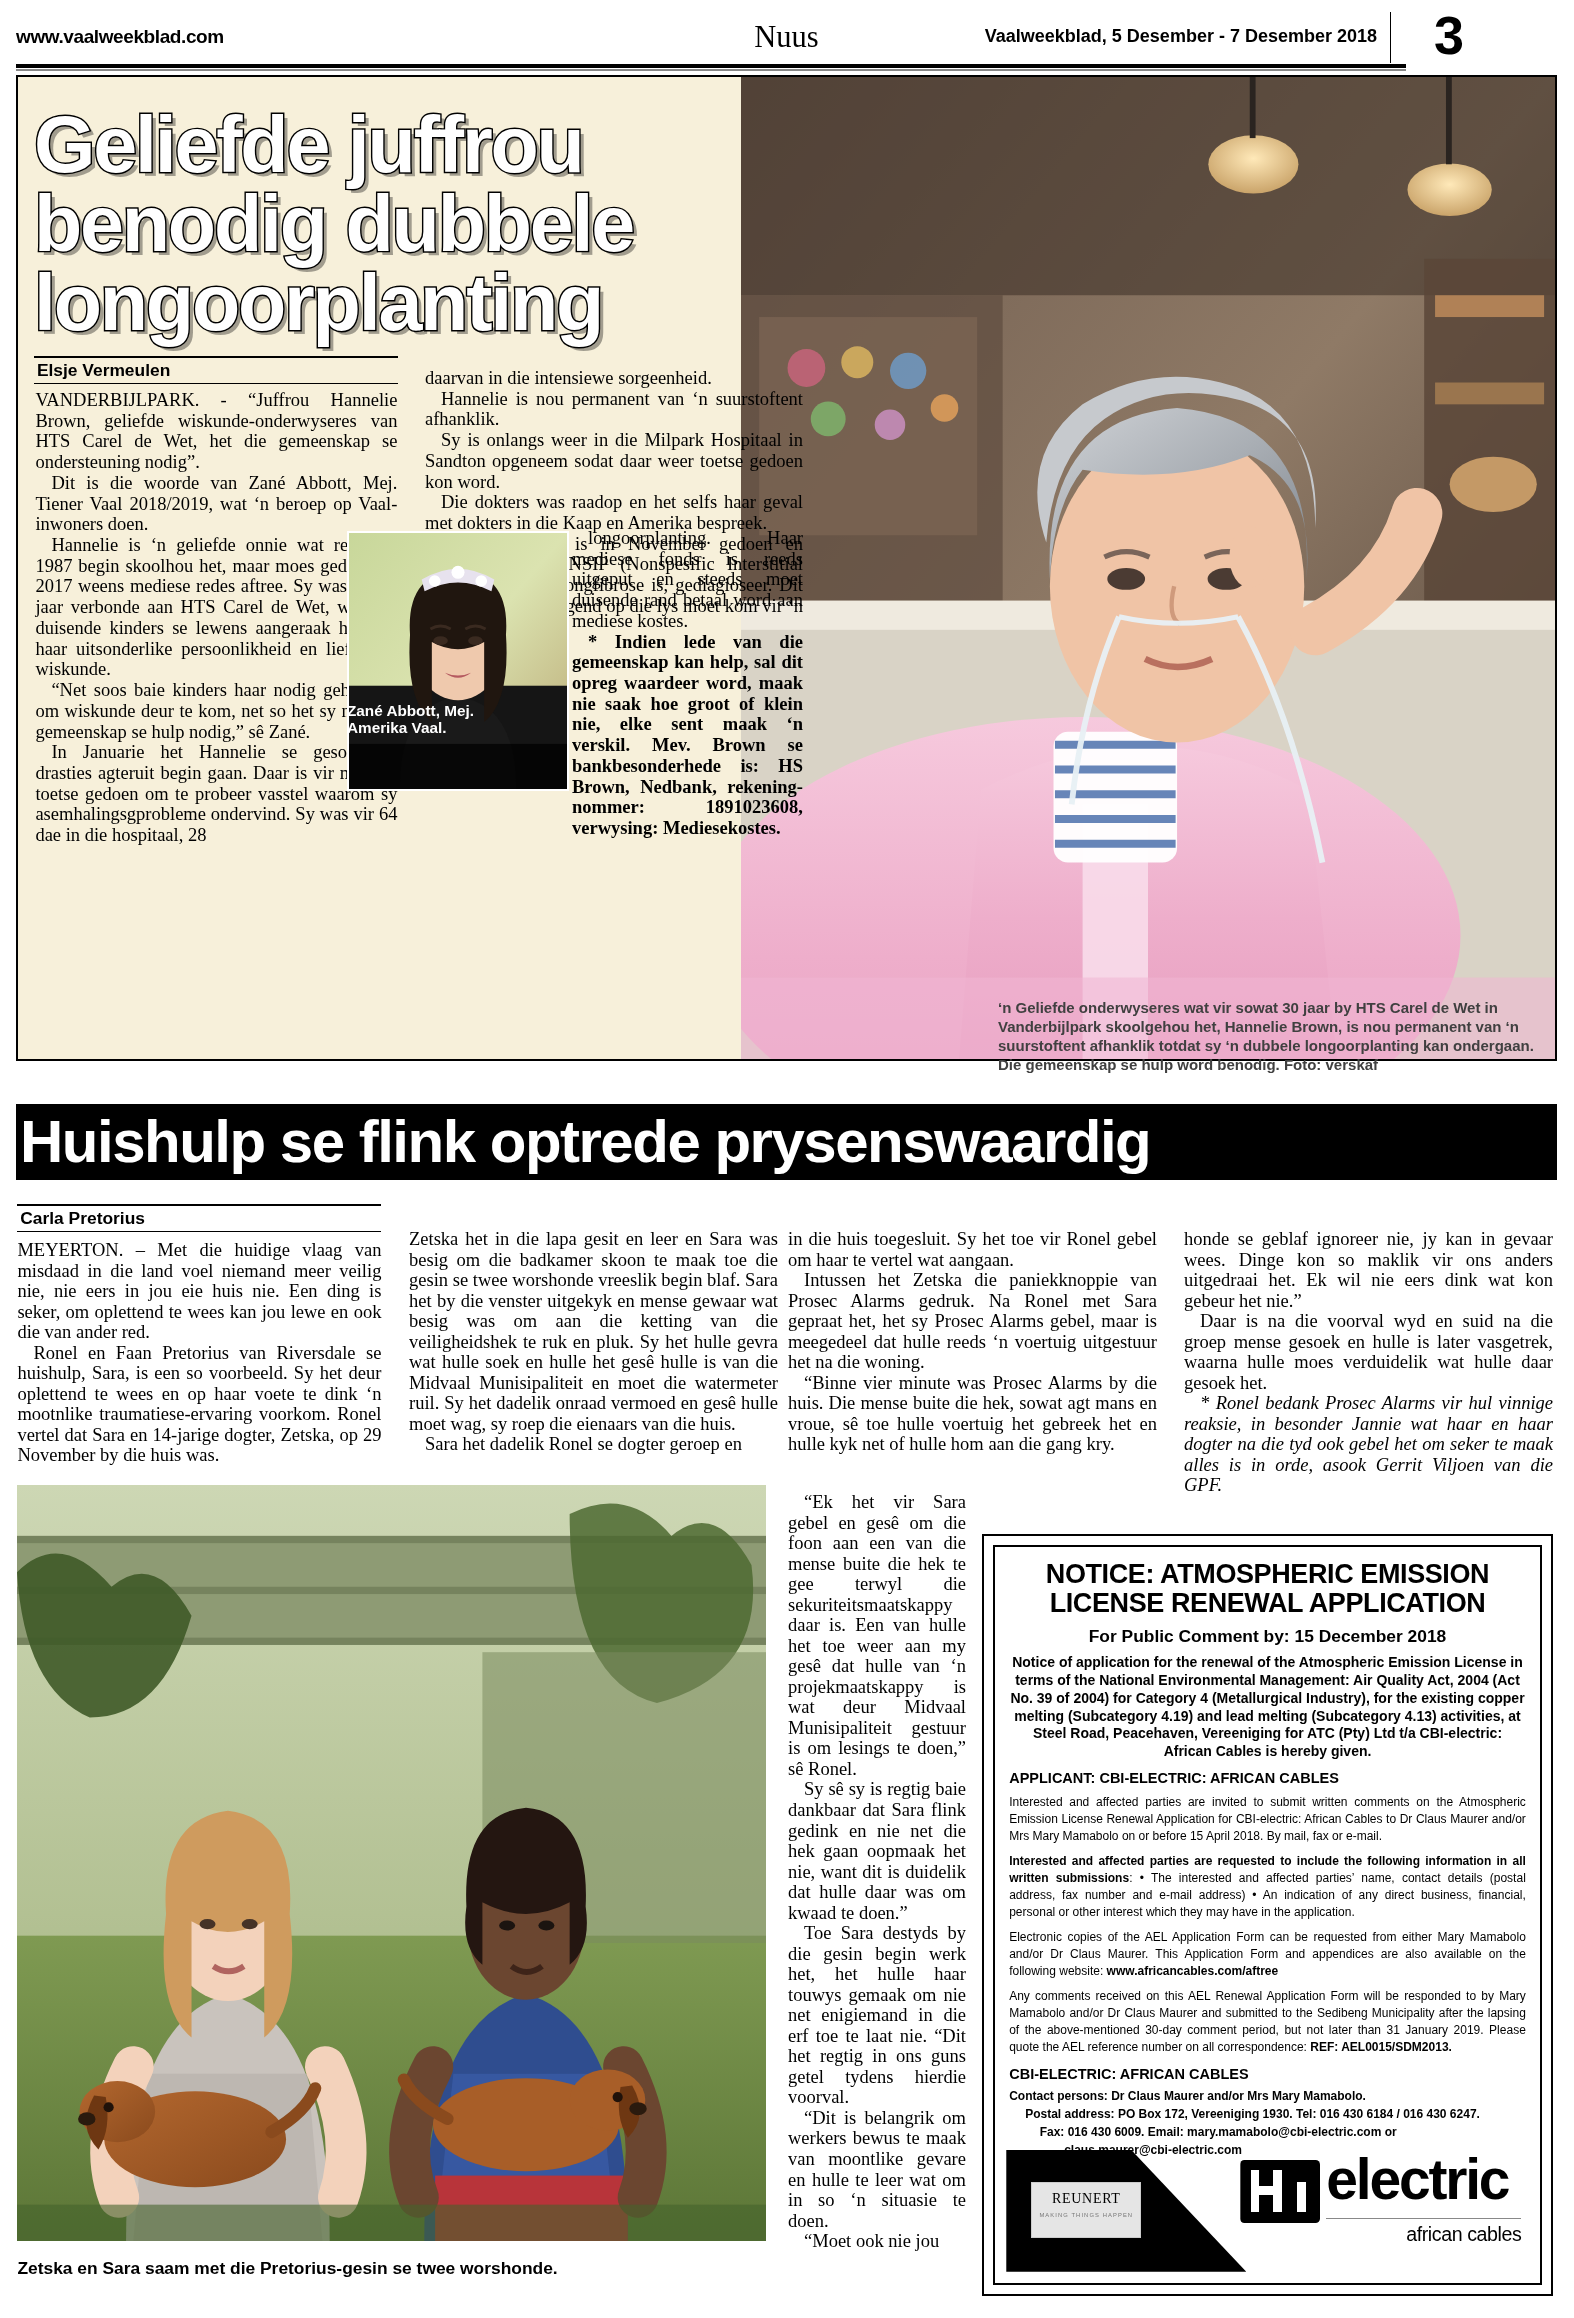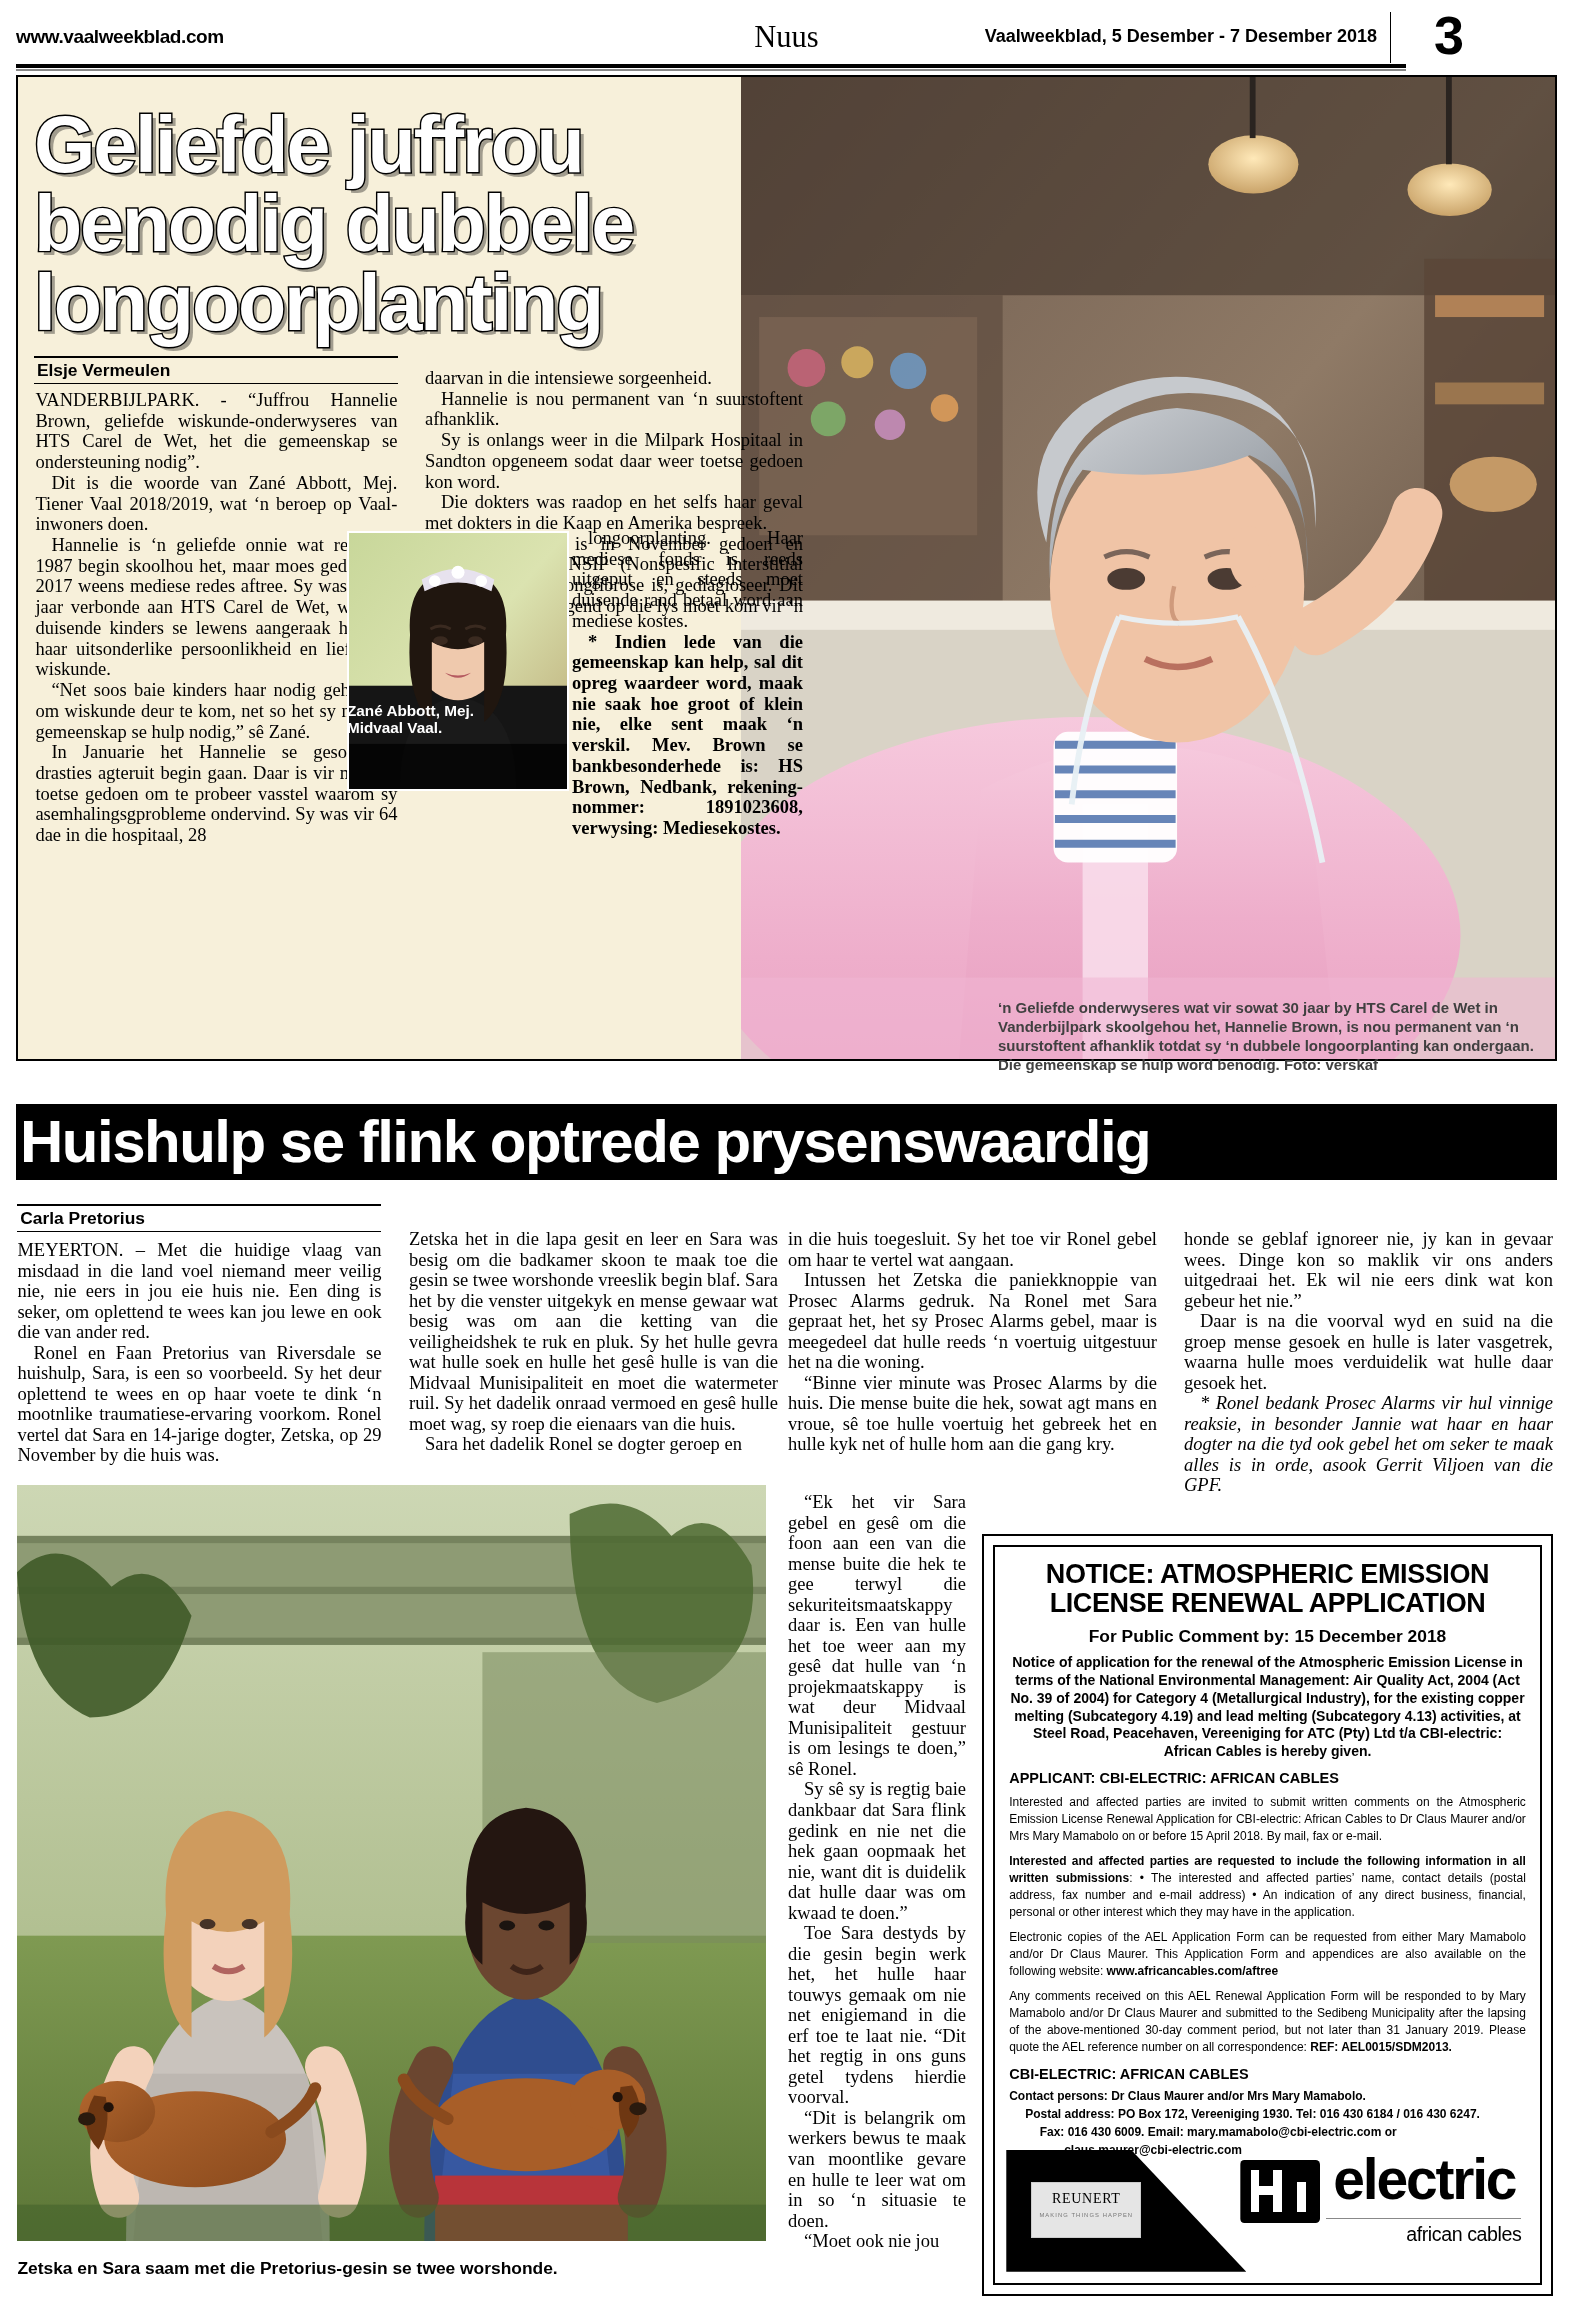--- a/index.html
+++ b/index.html
@@ -84,21 +84,21 @@
   .ad-logos{position:absolute;left:11.6px;bottom:11.6px;right:11.6px;height:122px;}
   .reunert-wedge{position:absolute;left:0;top:0;width:240px;height:122px;background:#000;
      clip-path:polygon(0 0,52% 0,100% 100%,0 100%);}
   .reunert-box{position:absolute;left:25px;top:32px;width:108px;height:54px;background:#e5e5e5;border:0.7px solid #ccc;}
   .reunert-txt{position:absolute;left:0;right:0;top:8.7px;text-align:center;font-family:"Liberation Serif",serif;font-size:14px;letter-spacing:0.7px;}
   .reunert-tag{position:absolute;left:0;right:0;top:29px;text-align:center;font-family:"Liberation Sans",sans-serif;font-size:5.8px;letter-spacing:1.1px;color:#777;}
   .cbi-logo{position:absolute;right:4.4px;top:2.9px;width:284px;height:109px;}
   .cbi-mark{position:absolute;left:0;top:7.3px;width:80px;height:63px;background:#000;
      clip-path:polygon(0 0,100% 0,100% 100%,0 100%);border-radius:4.4px;}
   .cbi-mark i{position:absolute;background:#fff;}
-  .cbi-word{position:absolute;left:93px;top:-1.5px;font-family:"Liberation Sans",sans-serif;font-weight:700;font-size:57px;line-height:1;letter-spacing:-2.2px;}
+  .cbi-word{position:absolute;left:86px;top:-1.5px;font-family:"Liberation Sans",sans-serif;font-weight:700;font-size:57px;line-height:1;letter-spacing:-2.2px;}
   .cbi-sub{position:absolute;right:2.9px;top:70px;font-family:"Liberation Sans",sans-serif;font-size:19.6px;letter-spacing:-0.4px;}
   .cbi-rule{position:absolute;left:86px;top:65px;width:195px;height:1.5px;background:#888;}
 </style>
 </head>
 <body>
 
 <div class="page">
 
   <div class="masthead">
     <div class="mh-url">www.vaalweekblad.com</div>
@@ -240,21 +240,21 @@
         <ellipse cx="126" cy="148" rx="10" ry="6" fill="#3a2a20"></ellipse>
         <ellipse cx="174" cy="148" rx="10" ry="6" fill="#3a2a20"></ellipse>
         <path d="M112 132 Q126 124 140 132" stroke="#3a2a20" stroke-width="4" fill="none"></path>
         <path d="M160 132 Q174 124 188 132" stroke="#3a2a20" stroke-width="4" fill="none"></path>
         <path d="M132 192 Q150 206 168 192 Q150 200 132 192 Z" fill="#b55a60"></path>
         <rect y="290" width="300" height="62" fill="#000" opacity=".72"></rect>
       </svg>
     </div>
     <div class="zane-cap">
       <div>Zané Abbott, Mej.</div>
-      <div>Midvaal Vaal.</div>
+      <div>Amerika Vaal.</div>
     </div>
 
     <div class="photo-cap">‘n Geliefde onderwyseres wat vir sowat 30 jaar by HTS Carel de Wet in Vanderbijlpark skoolgehou het, Hannelie Brown, is nou permanent van ‘n suurstoftent afhanklik totdat sy ‘n dubbele longoorplanting kan ondergaan. Die gemeenskap se hulp word benodig. Foto: verskaf</div>
   </div>
 
   <div class="hl2">
     <span>Huishulp se flink optrede prysenswaardig</span>
   </div>
 
   <div class="byline-box byline2">

